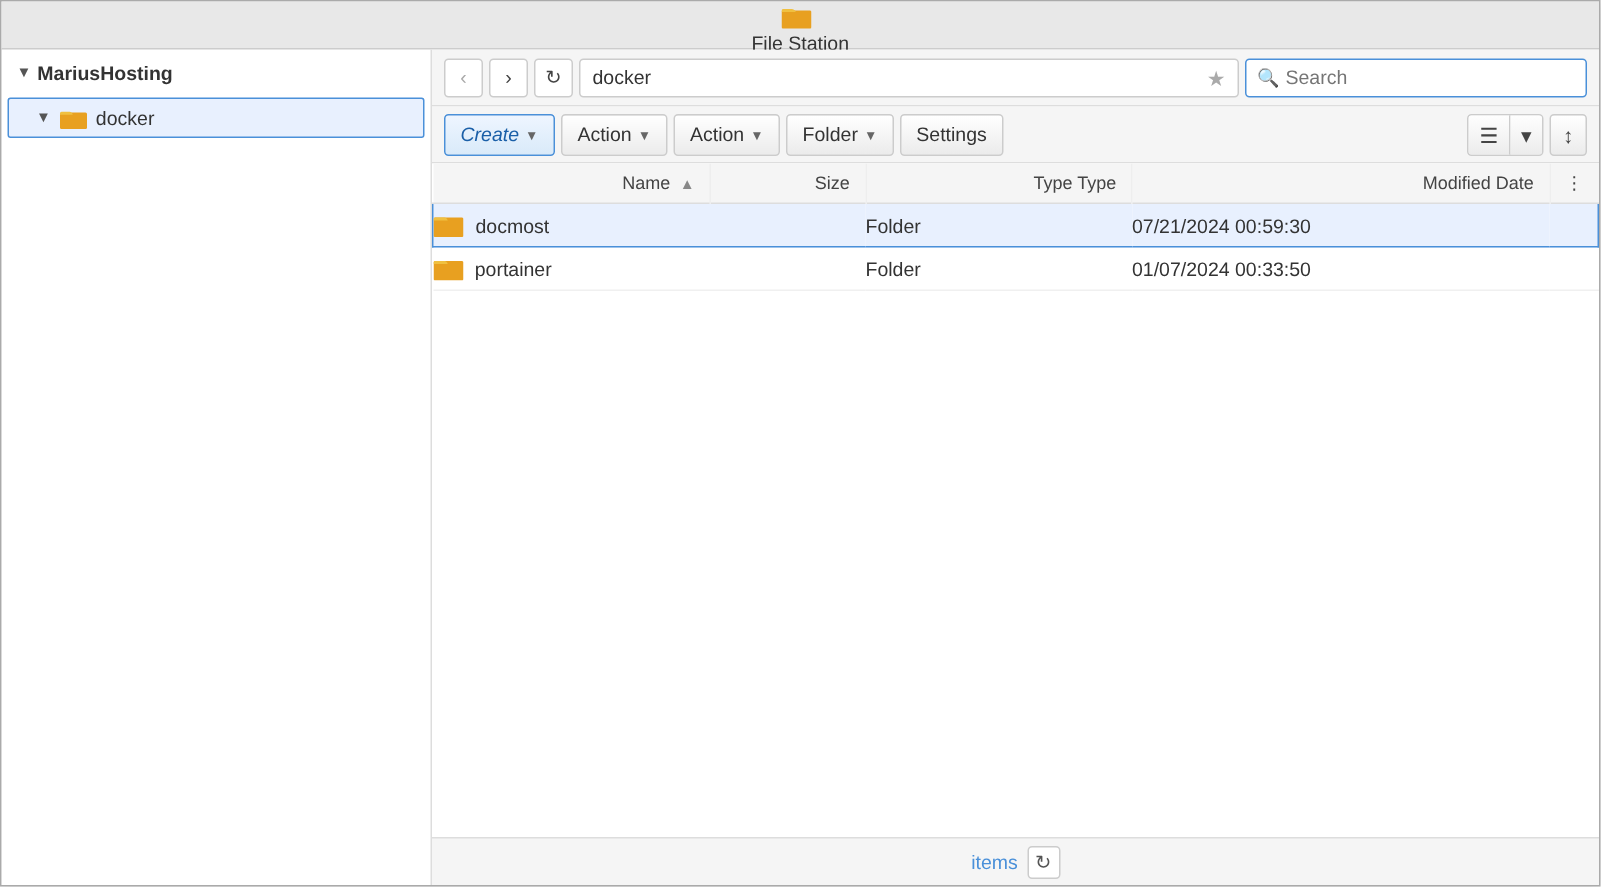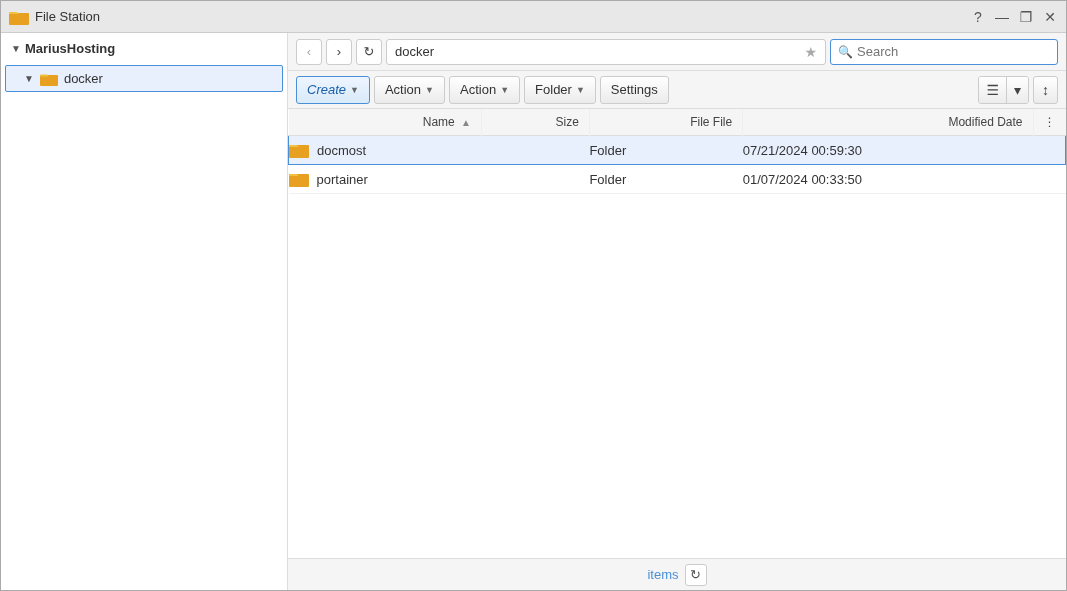--- a/index.html
+++ b/index.html
@@ -25,20 +25,21 @@
     }
     
     .title-bar {
       height: 32px;
       background: #e8e8e8;
       border-bottom: 1px solid #ccc;
       display: flex;
       align-items: center;
       padding: 0 8px;
       user-select: none;
+      flex-direction: column;
     }
     .title-bar-icon {
       width: 20px;
       height: 20px;
       margin-right: 6px;
       flex-shrink: 0;
     }
     .title-bar-title {
       font-size: 13px;
       font-weight: 500;
@@ -418,21 +419,21 @@
           <thead>
             <tr>
               <th>
                 <span>Name</span>
                 <span class="sort-arrow">▲</span>
               </th>
               <th>
                 <span>Size</span>
               </th>
               <th>
-                <span>File File</span>
+                <span>Type Type</span>
               </th>
               <th>
                 <span>Modified Date</span>
               </th>
               <th>⋮</th>
             </tr>
           </thead>
           <tbody id="file-table-body">
           <tr class="selected">
                 <td>

